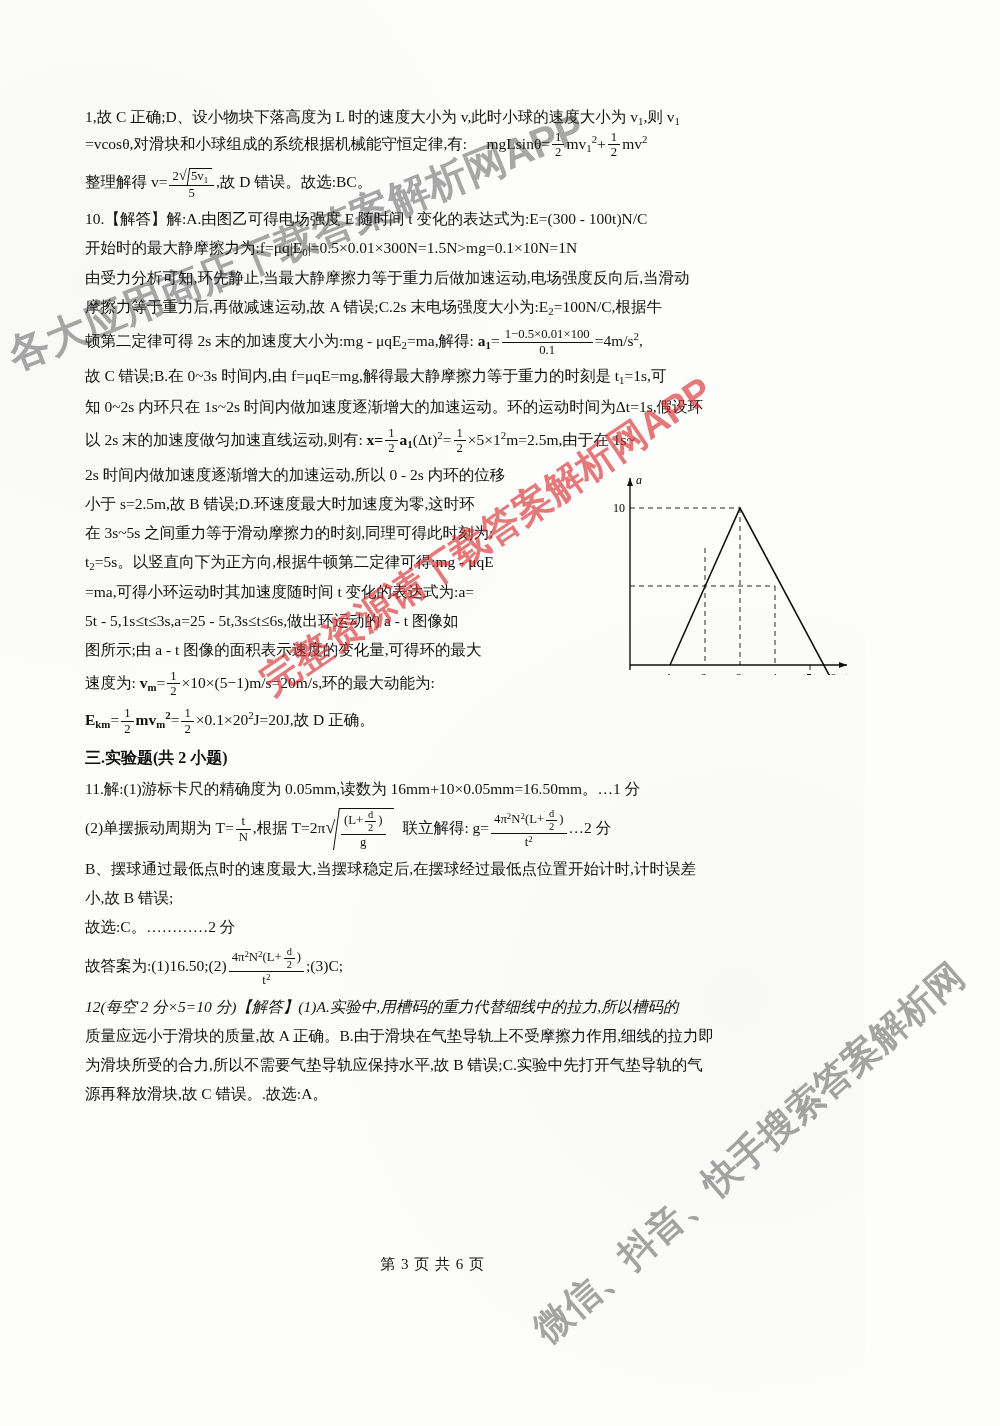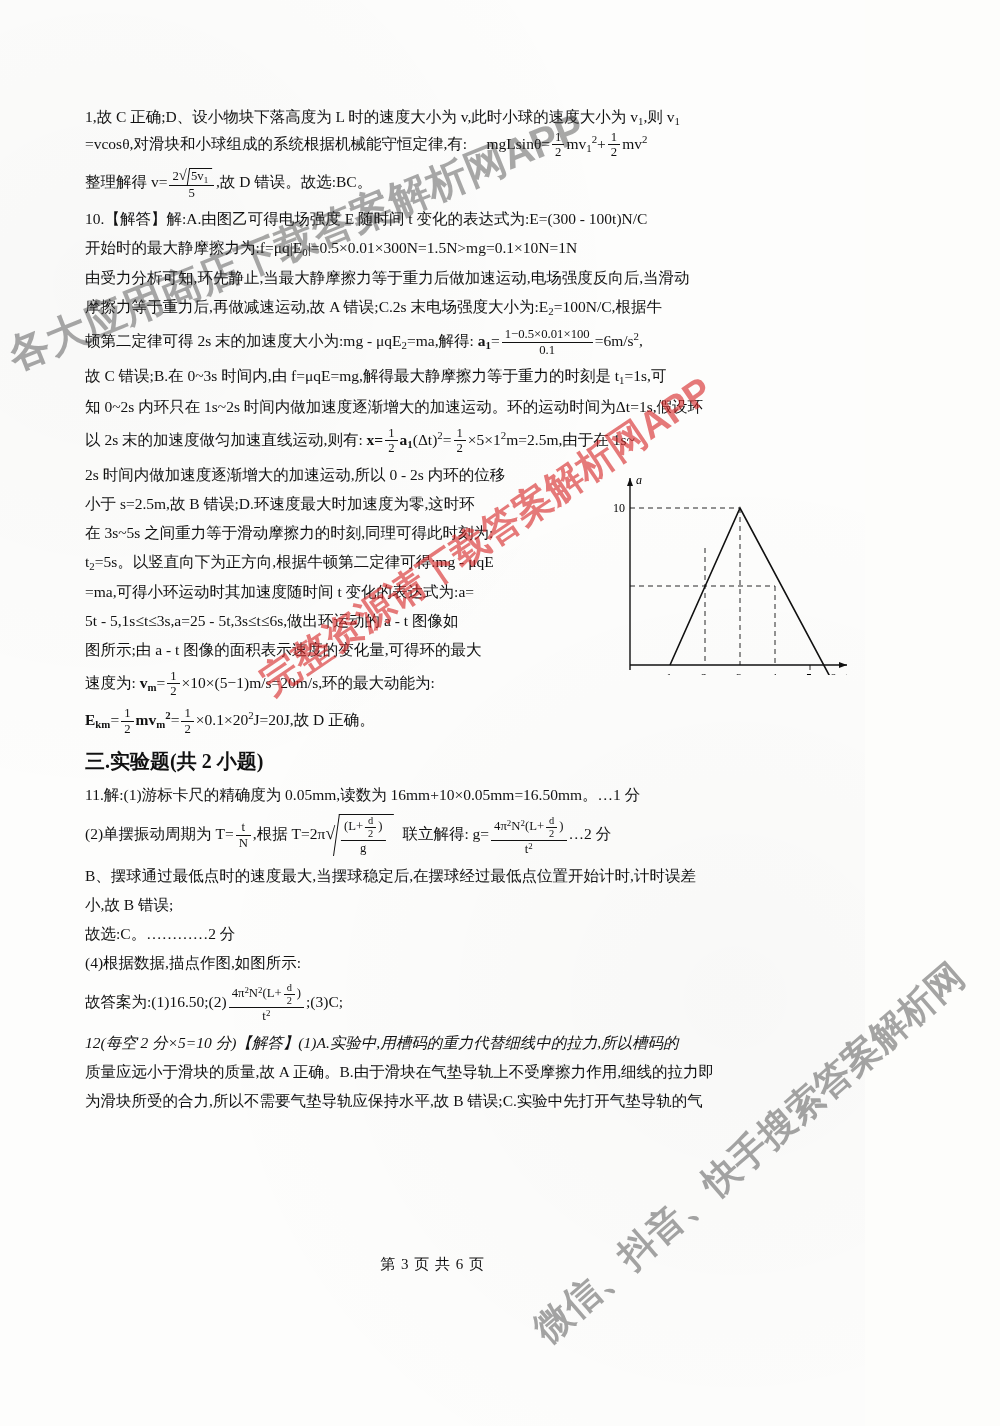--- a/index.html
+++ b/index.html
@@ -50,21 +50,21 @@
     border-top:1.2px solid #111;
     border-left:1.2px solid #111;
     padding:0 3px 0 2px;
     margin-left:1px;
     transform:skewX(-8deg);
   }
   .sqrt > span{display:inline-block;transform:skewX(8deg);}
   .radical{font-size:1.15em;}
   .bold{font-weight:bold;}
   .mathline{margin:7px 0;}
-  .section-title{font-weight:bold;margin:10px 0 6px 0;font-size:20px;}
+  .section-title{font-weight:bold;margin:10px 0 6px 0;font-size:16px;}
   .footer{
     position:absolute;
     left:0;right:0;
     top:1255px;
     text-align:center;
     font-size:15px;
     font-weight:normal;
     letter-spacing:1px;
   }
   
@@ -130,21 +130,21 @@
     </p>
 
     <p class="para"><span>由受力分析可知,环先静止,当最大静摩擦力等于重力后做加速运动,电场强度反向后,当滑动</span></p>
 
     <p class="para">
       <span>摩擦力等于重力后,再做减速运动,故 A 错误;C.2s 末电场强度大小为:E</span><sub>2</sub><span>=100N/C,根据牛</span>
     </p>
 
     <p class="mathline">
       <span>顿第二定律可得 2s 末的加速度大小为:mg - μqE</span><sub>2</sub><span>=ma,解得:</span>
-      <span class="bold">a</span><sub class="bold">1</sub><span>=</span><span class="frac"><span class="num">1−0.5×0.01×100</span><span class="den">0.1</span></span><span>=6m/s</span><sup>2</sup>,
+      <span class="bold">a</span><sub class="bold">1</sub><span>=</span><span class="frac"><span class="num">1−0.5×0.01×100</span><span class="den">0.1</span></span><span>=4m/s</span><sup>2</sup>,
     </p>
 
     <p class="para">
       <span>故 C 错误;B.在 0~3s 时间内,由 f=μqE=mg,解得最大静摩擦力等于重力的时刻是 t</span><sub>1</sub><span>=1s,可</span>
     </p>
 
     <p class="para"><span>知 0~2s 内环只在 1s~2s 时间内做加速度逐渐增大的加速运动。环的运动时间为Δt=1s,假设环</span></p>
 
     <p class="mathline">
       <span>以 2s 末的加速度做匀加速直线运动,则有:</span>
@@ -176,29 +176,29 @@
 
     <p class="mathline">
       <span>(2)单摆振动周期为 T=</span><span class="frac"><span class="num">t</span><span class="den">N</span></span><span>,根据 T=2π</span><span class="radical">√</span><span class="sqrt"><span><span class="frac"><span class="num"><span>(L+</span><span class="frac"><span class="num">d</span><span class="den">2</span></span><span>)</span></span><span class="den">g</span></span></span></span>
       &nbsp;&nbsp;<span>联立解得:</span>
       <span>g=</span><span class="frac"><span class="num"><span>4π</span><sup>2</sup><span>N</span><sup>2</sup><span>(L+</span><span class="frac"><span class="num">d</span><span class="den">2</span></span><span>)</span></span><span class="den"><span>t</span><sup>2</sup></span></span><span>…2 分</span>
     </p>
 
     <p class="para">B、摆球通过最低点时的速度最大,当摆球稳定后,在摆球经过最低点位置开始计时,计时误差</p>
     <p class="para">小,故 B 错误;</p>
     <p class="para">故选:C。…………2 分</p>
-    <p class="para">(4)根据数据,描点作图,如图所示:</p>
 
     <p class="mathline">
       <span>故答案为:(1)16.50;(2)</span><span class="frac"><span class="num"><span>4π</span><sup>2</sup><span>N</span><sup>2</sup><span>(L+</span><span class="frac"><span class="num">d</span><span class="den">2</span></span><span>)</span></span><span class="den"><span>t</span><sup>2</sup></span></span><span>;(3)C;</span>
     </p>
 
     <p class="para" style="font-style:italic;">12(每空 2 分×5=10 分)【解答】(1)A.实验中,用槽码的重力代替细线中的拉力,所以槽码的</p>
     <p class="para">质量应远小于滑块的质量,故 A 正确。B.由于滑块在气垫导轨上不受摩擦力作用,细线的拉力即</p>
     <p class="para">为滑块所受的合力,所以不需要气垫导轨应保持水平,故 B 错误;C.实验中先打开气垫导轨的气</p>
+    <p class="para">源再释放滑块,故 C 错误。.故选:A。</p>
   </div>
 
   <div class="graph">
     <svg width="245" height="205" viewBox="0 0 245 205" xmlns="http://www.w3.org/2000/svg">
 
       <line x1="18" y1="195" x2="235" y2="195" stroke="#111" stroke-width="1.4"></line>
       <polygon points="235,195 227,192 227,198" fill="#111"></polygon>
       <line x1="18" y1="200" x2="18" y2="8" stroke="#111" stroke-width="1.4"></line>
       <polygon points="18,8 15,16 21,16" fill="#111"></polygon>
 

